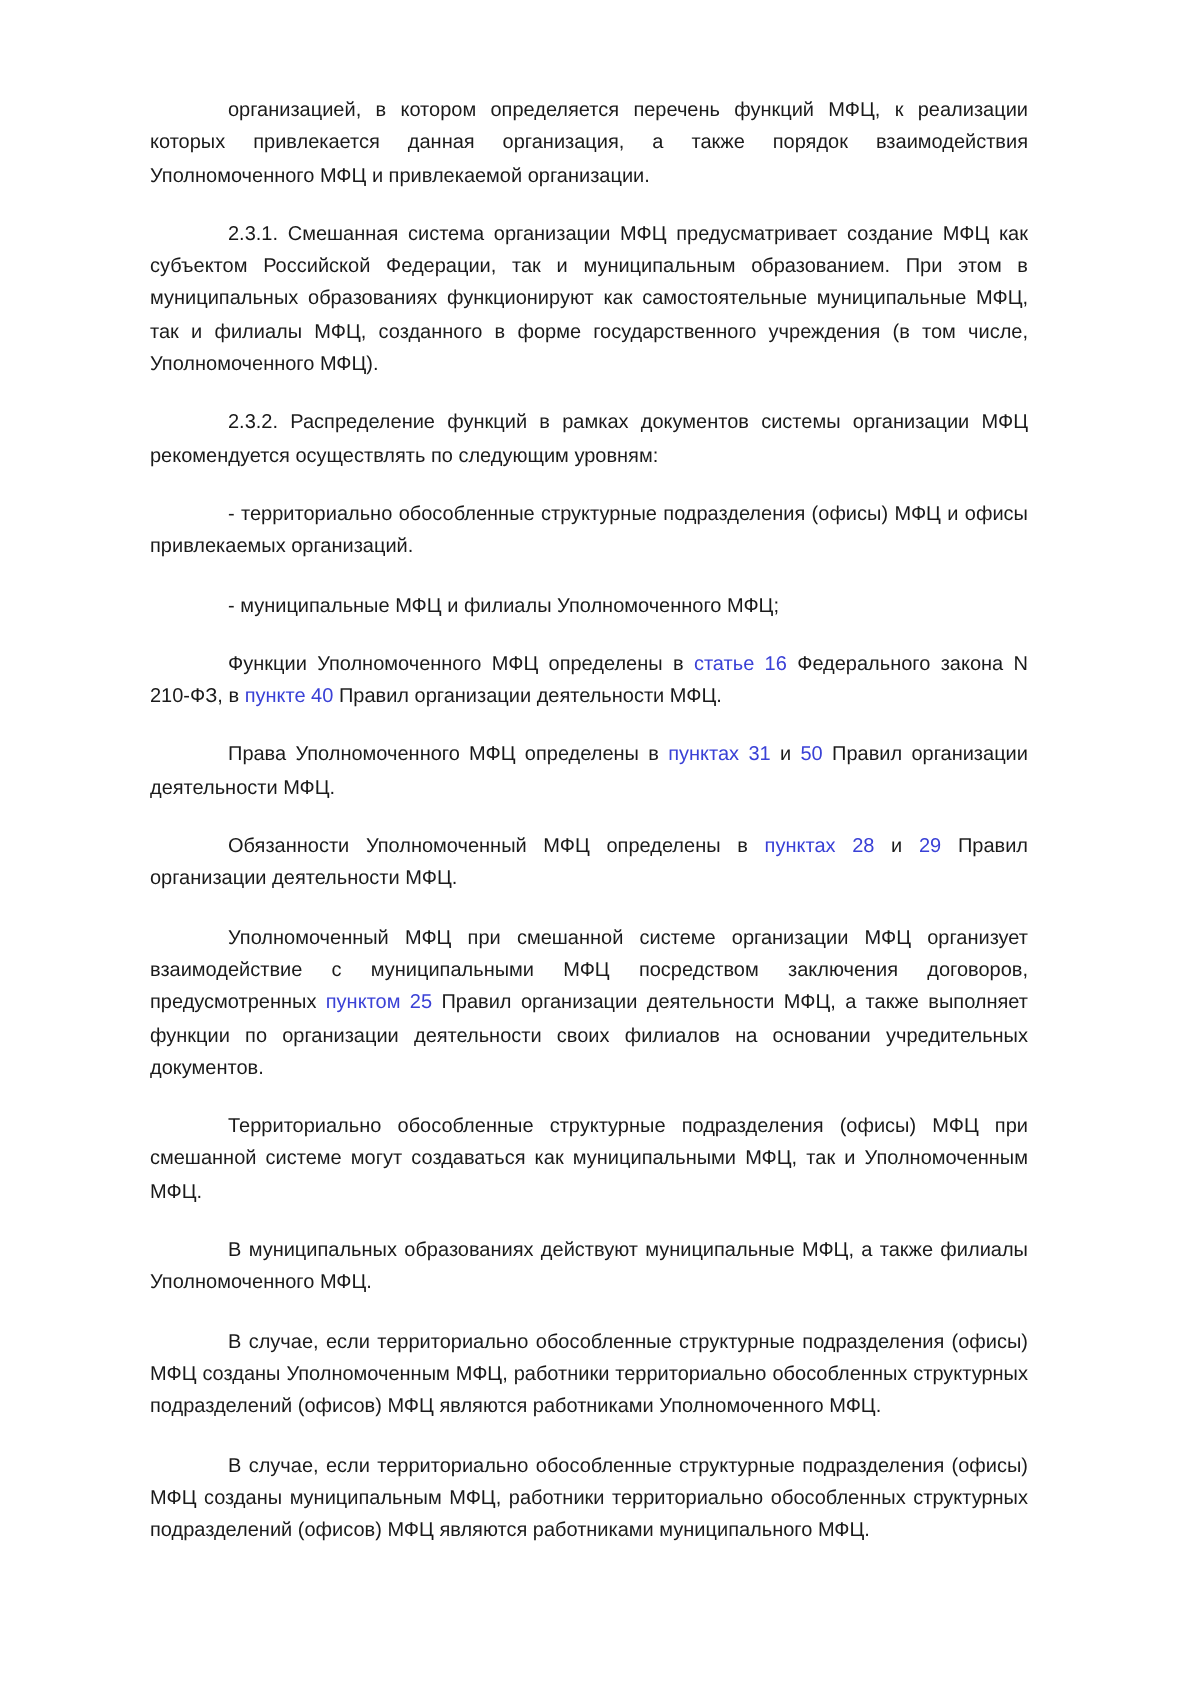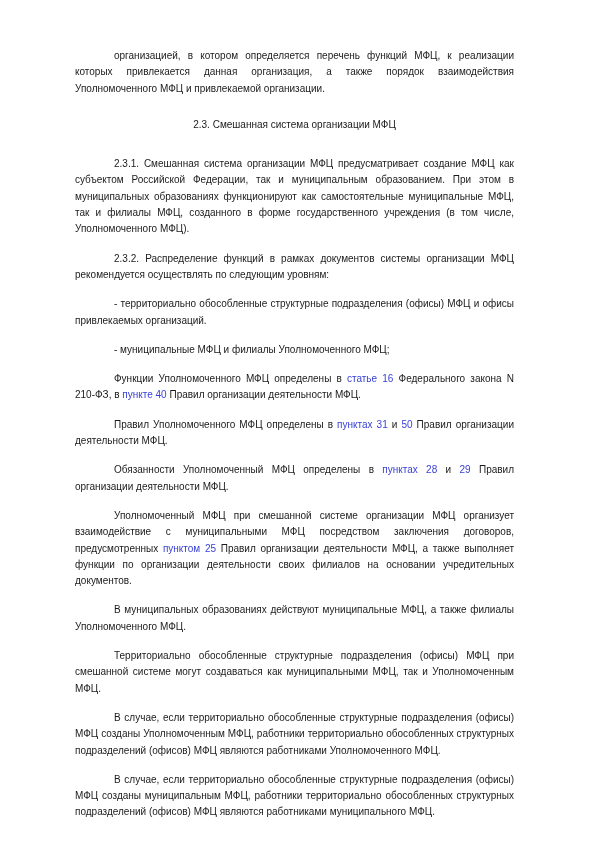--- a/index.html
+++ b/index.html
@@ -51,40 +51,39 @@
     cursor: pointer;
   }
 </style>
 </head>
 <body>
 
 <div class="page">
 
   <p class="indent">организацией, в котором определяется перечень функций МФЦ, к реализации которых привлекается данная организация, а также порядок взаимодействия Уполномоченного МФЦ и привлекаемой организации.</p>
 
-  <p class="heading">2.3. Смешанная система организации МФЦ</p>
 
   <p class="indent">2.3.1. Смешанная система организации МФЦ предусматривает создание МФЦ как субъектом Российской Федерации, так и муниципальным образованием. При этом в муниципальных образованиях функционируют как самостоятельные муниципальные МФЦ, так и филиалы МФЦ, созданного в форме государственного учреждения (в том числе, Уполномоченного МФЦ).</p>
 
   <p class="indent">2.3.2. Распределение функций в рамках документов системы организации МФЦ рекомендуется осуществлять по следующим уровням:</p>
 
 
   <p class="listitem">- территориально обособленные структурные подразделения (офисы) МФЦ и офисы привлекаемых организаций.</p>
 
   <p class="listitem">- муниципальные МФЦ и филиалы Уполномоченного МФЦ;</p>
 
   <p class="indent"><span>Функции Уполномоченного МФЦ определены в </span><a class="doclink" style="color: rgb(58, 65, 214);">статье 16</a><span> Федерального закона N 210-ФЗ, в </span><a class="doclink" style="color: rgb(58, 65, 214);">пункте 40</a><span> Правил организации деятельности МФЦ.</span></p>
 
-  <p class="indent"><span>Правил Уполномоченного МФЦ определены в </span><a class="doclink" style="color: rgb(58, 65, 214);">пунктах 31</a><span> и </span><a class="doclink" style="color: rgb(58, 65, 214);">50</a><span> Правил организации деятельности МФЦ.</span></p>
+  <p class="indent"><span>Права Уполномоченного МФЦ определены в </span><a class="doclink" style="color: rgb(58, 65, 214);">пунктах 31</a><span> и </span><a class="doclink" style="color: rgb(58, 65, 214);">50</a><span> Правил организации деятельности МФЦ.</span></p>
 
   <p class="indent"><span>Обязанности Уполномоченный МФЦ определены в </span><a class="doclink" style="color: rgb(58, 65, 214);">пунктах 28</a><span> и </span><a class="doclink" style="color: rgb(58, 65, 214);">29</a><span> Правил организации деятельности МФЦ.</span></p>
 
   <p class="indent"><span>Уполномоченный МФЦ при смешанной системе организации МФЦ организует взаимодействие с муниципальными МФЦ посредством заключения договоров, предусмотренных </span><a class="doclink" style="color: rgb(58, 65, 214);">пунктом 25</a><span> Правил организации деятельности МФЦ, а также выполняет функции по организации деятельности своих филиалов на основании учредительных документов.</span></p>
 
+  <p class="indent">Территориально обособленные структурные подразделения (офисы) МФЦ при смешанной системе могут создаваться как муниципальными МФЦ, так и Уполномоченным МФЦ.</p>
+
   <p class="indent">В муниципальных образованиях действуют муниципальные МФЦ, а также филиалы Уполномоченного МФЦ.</p>
-
-  <p class="indent">Территориально обособленные структурные подразделения (офисы) МФЦ при смешанной системе могут создаваться как муниципальными МФЦ, так и Уполномоченным МФЦ.</p>
 
   <p class="indent">В случае, если территориально обособленные структурные подразделения (офисы) МФЦ созданы Уполномоченным МФЦ, работники территориально обособленных структурных подразделений (офисов) МФЦ являются работниками Уполномоченного МФЦ.</p>
 
   <p class="indent">В случае, если территориально обособленные структурные подразделения (офисы) МФЦ созданы муниципальным МФЦ, работники территориально обособленных структурных подразделений (офисов) МФЦ являются работниками муниципального МФЦ.</p>
 
 </div>
 
 </body></html>

